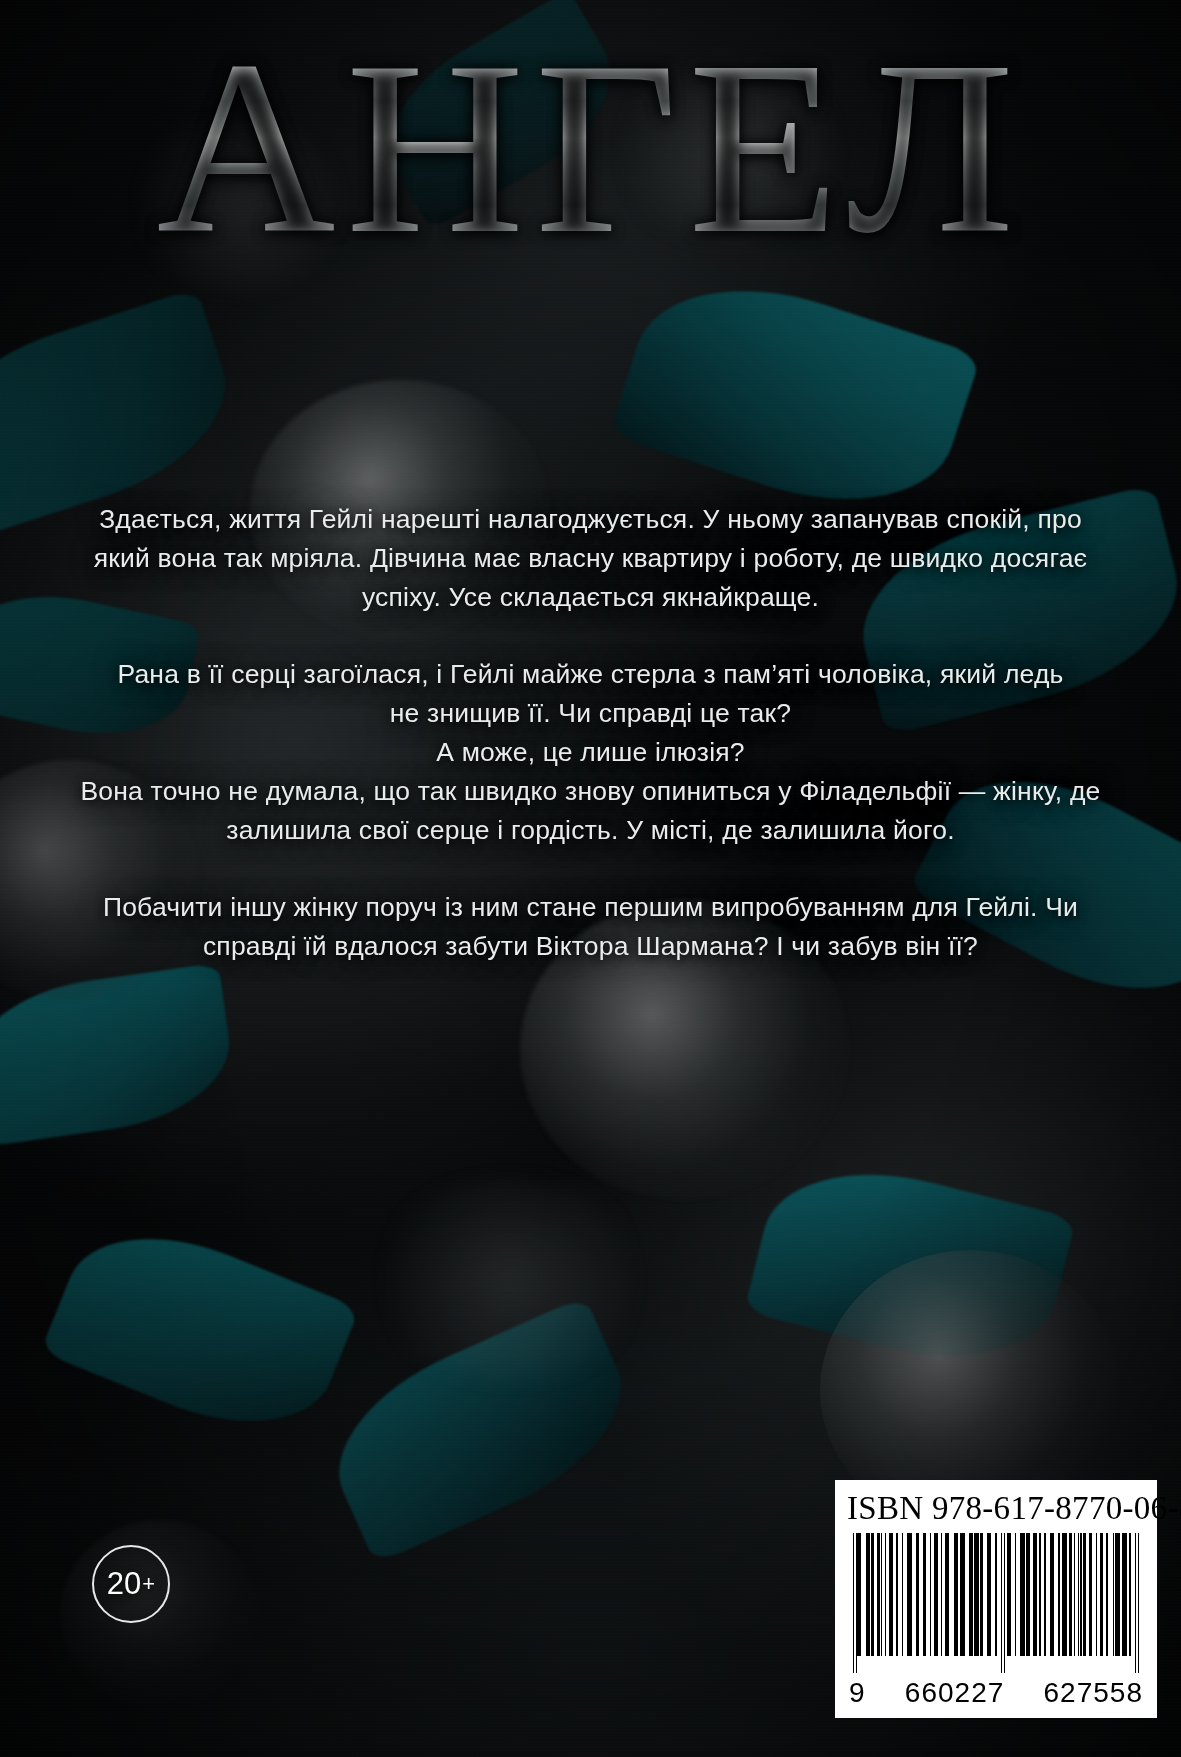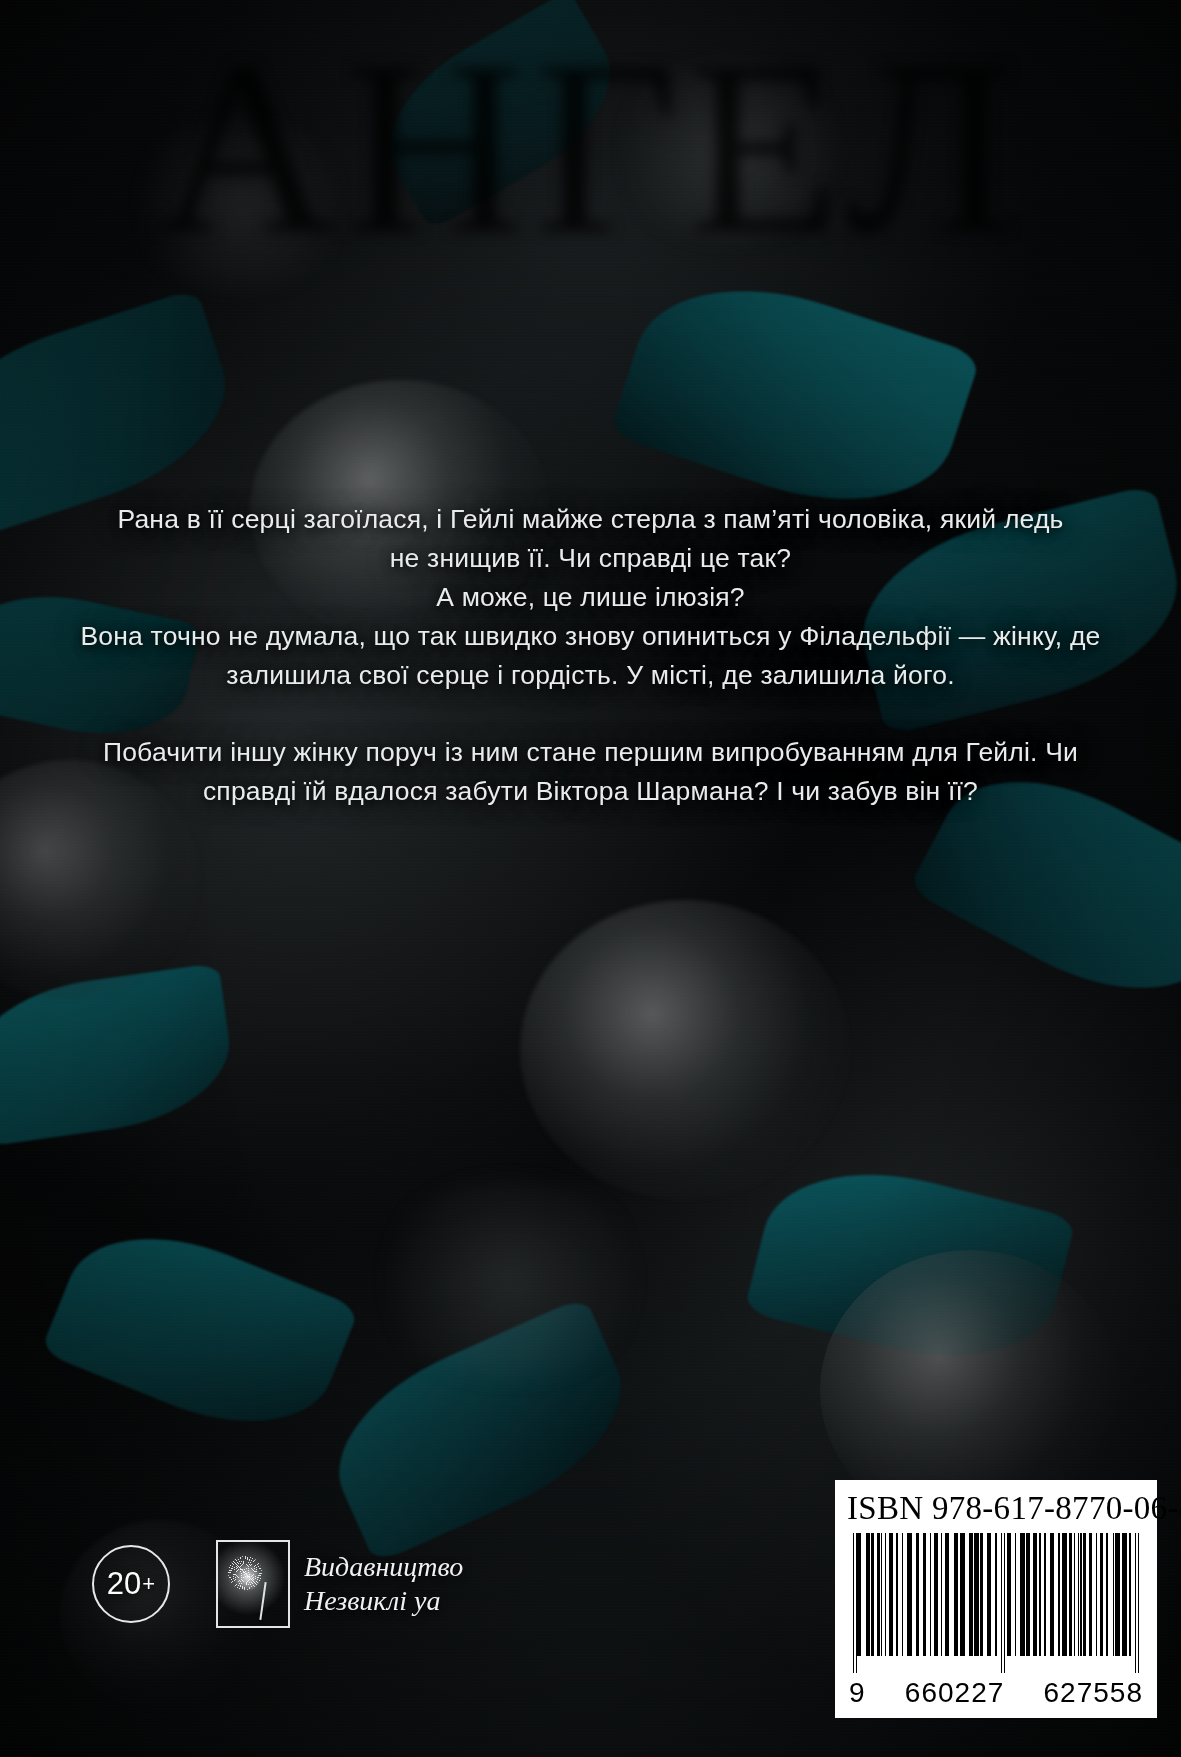--- a/index.html
+++ b/index.html
@@ -265,44 +265,38 @@
   <div class="rose" style="left:-60px; top:760px; width:260px; height:240px;"></div>
   <div class="rose" style="left:60px; top:1520px; width:200px; height:190px; opacity:0.5;"></div>
   <div class="petal" style="left:600px; top:60px; width:260px; height:180px; background:radial-gradient(circle,rgba(120,124,126,0.35) 0%,rgba(10,12,13,0) 70%);"></div>
   <div class="petal" style="left:120px; top:120px; width:240px; height:170px; background:radial-gradient(circle,rgba(110,114,116,0.3) 0%,rgba(10,12,13,0) 70%);"></div>
   <div class="petal" style="left:360px; top:1180px; width:300px; height:200px; background:radial-gradient(circle,rgba(100,104,106,0.28) 0%,rgba(10,12,13,0) 72%);"></div>
 
   <div class="vignette"></div>
   <div class="grain"></div>
 
   <div class="title-shadow">АНГЕЛ</div>
+  <div class="title-wrap">
+    <span class="title">АНГЕЛ</span>
+  </div>
 
   <div class="blurb">
+    <p>Здається, життя Гейлі нарешті налагоджується. У ньому запанував спокій, про який вона так мріяла. Дівчина має власну квартиру і роботу, де швидко досягає успіху. Усе складається якнайкраще.</p>
     <p style="white-space: pre-line;">Рана в її серці загоїлася, і Гейлі майже стерла з пам’яті чоловіка, який ледь
 не знищив її. Чи справді це так?
 А може, це лише ілюзія?
 Вона точно не думала, що так швидко знову опиниться у Філадельфії — жінку, де залишила свої серце і гордість. У місті, де залишила його.</p>
     <p>Побачити іншу жінку поруч із ним стане першим випробуванням для Гейлі. Чи справді їй вдалося забути Віктора Шармана? І чи забув він її?</p>
   </div>
 
   <div class="age-badge">
     <span>20</span>
       <span class="plus">+</span>
   </div>
 
-  <div class="publisher">
-    <div class="pub-mark">
-      <div class="dand"></div>
-      <div class="stem"></div>
-    </div>
-    <div class="pub-text">
-      <span class="l1">Видавництво</span>
-      <span class="l2">Незвиклі уа</span>
-    </div>
-  </div>
 
   <div class="barcode-box">
     <div class="isbn-text">ISBN 978-617-8770-06-8</div>
     <div class="bars" id="bars">
         <span style="width: 2.05px; height: 100%; align-self: flex-start;"></span>
         <span style="width: 2.05px; height: 100%; align-self: flex-start; background: transparent;"></span>
         <span style="width: 2.05px; height: 100%; align-self: flex-start;"></span>
         <span style="width: 6.15px; height: 88%; align-self: flex-start;"></span>
         <span style="width: 6.15px; height: 88%; align-self: flex-start; background: transparent;"></span>
         <span style="width: 6.15px; height: 88%; align-self: flex-start;"></span>

